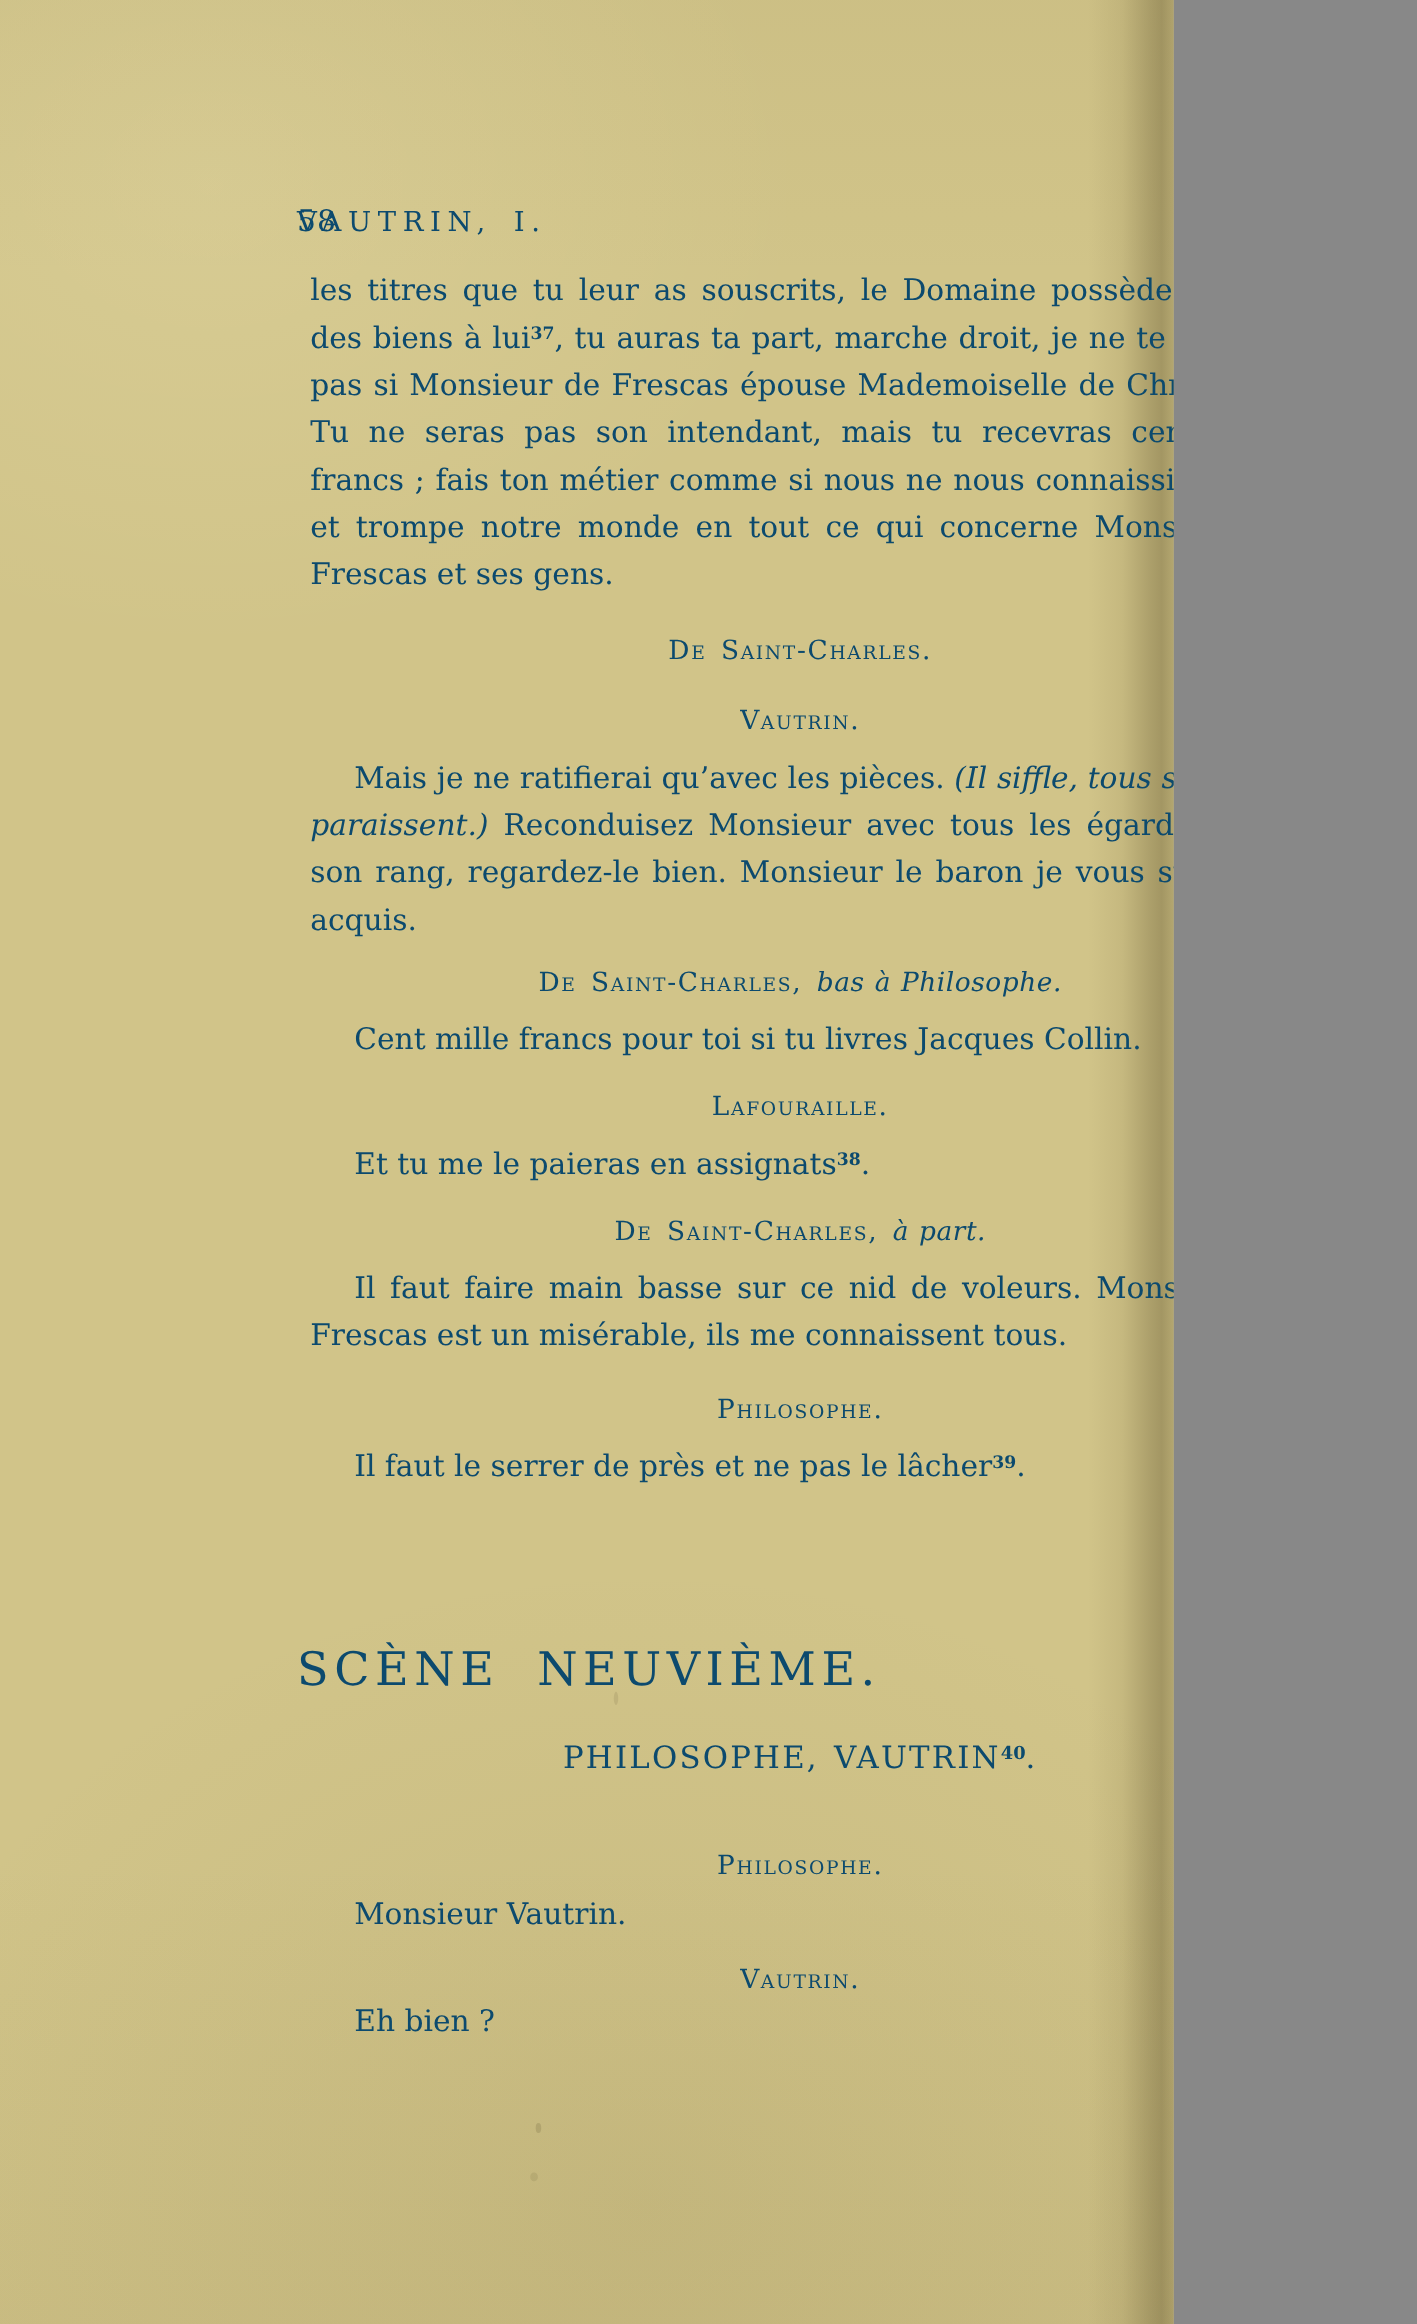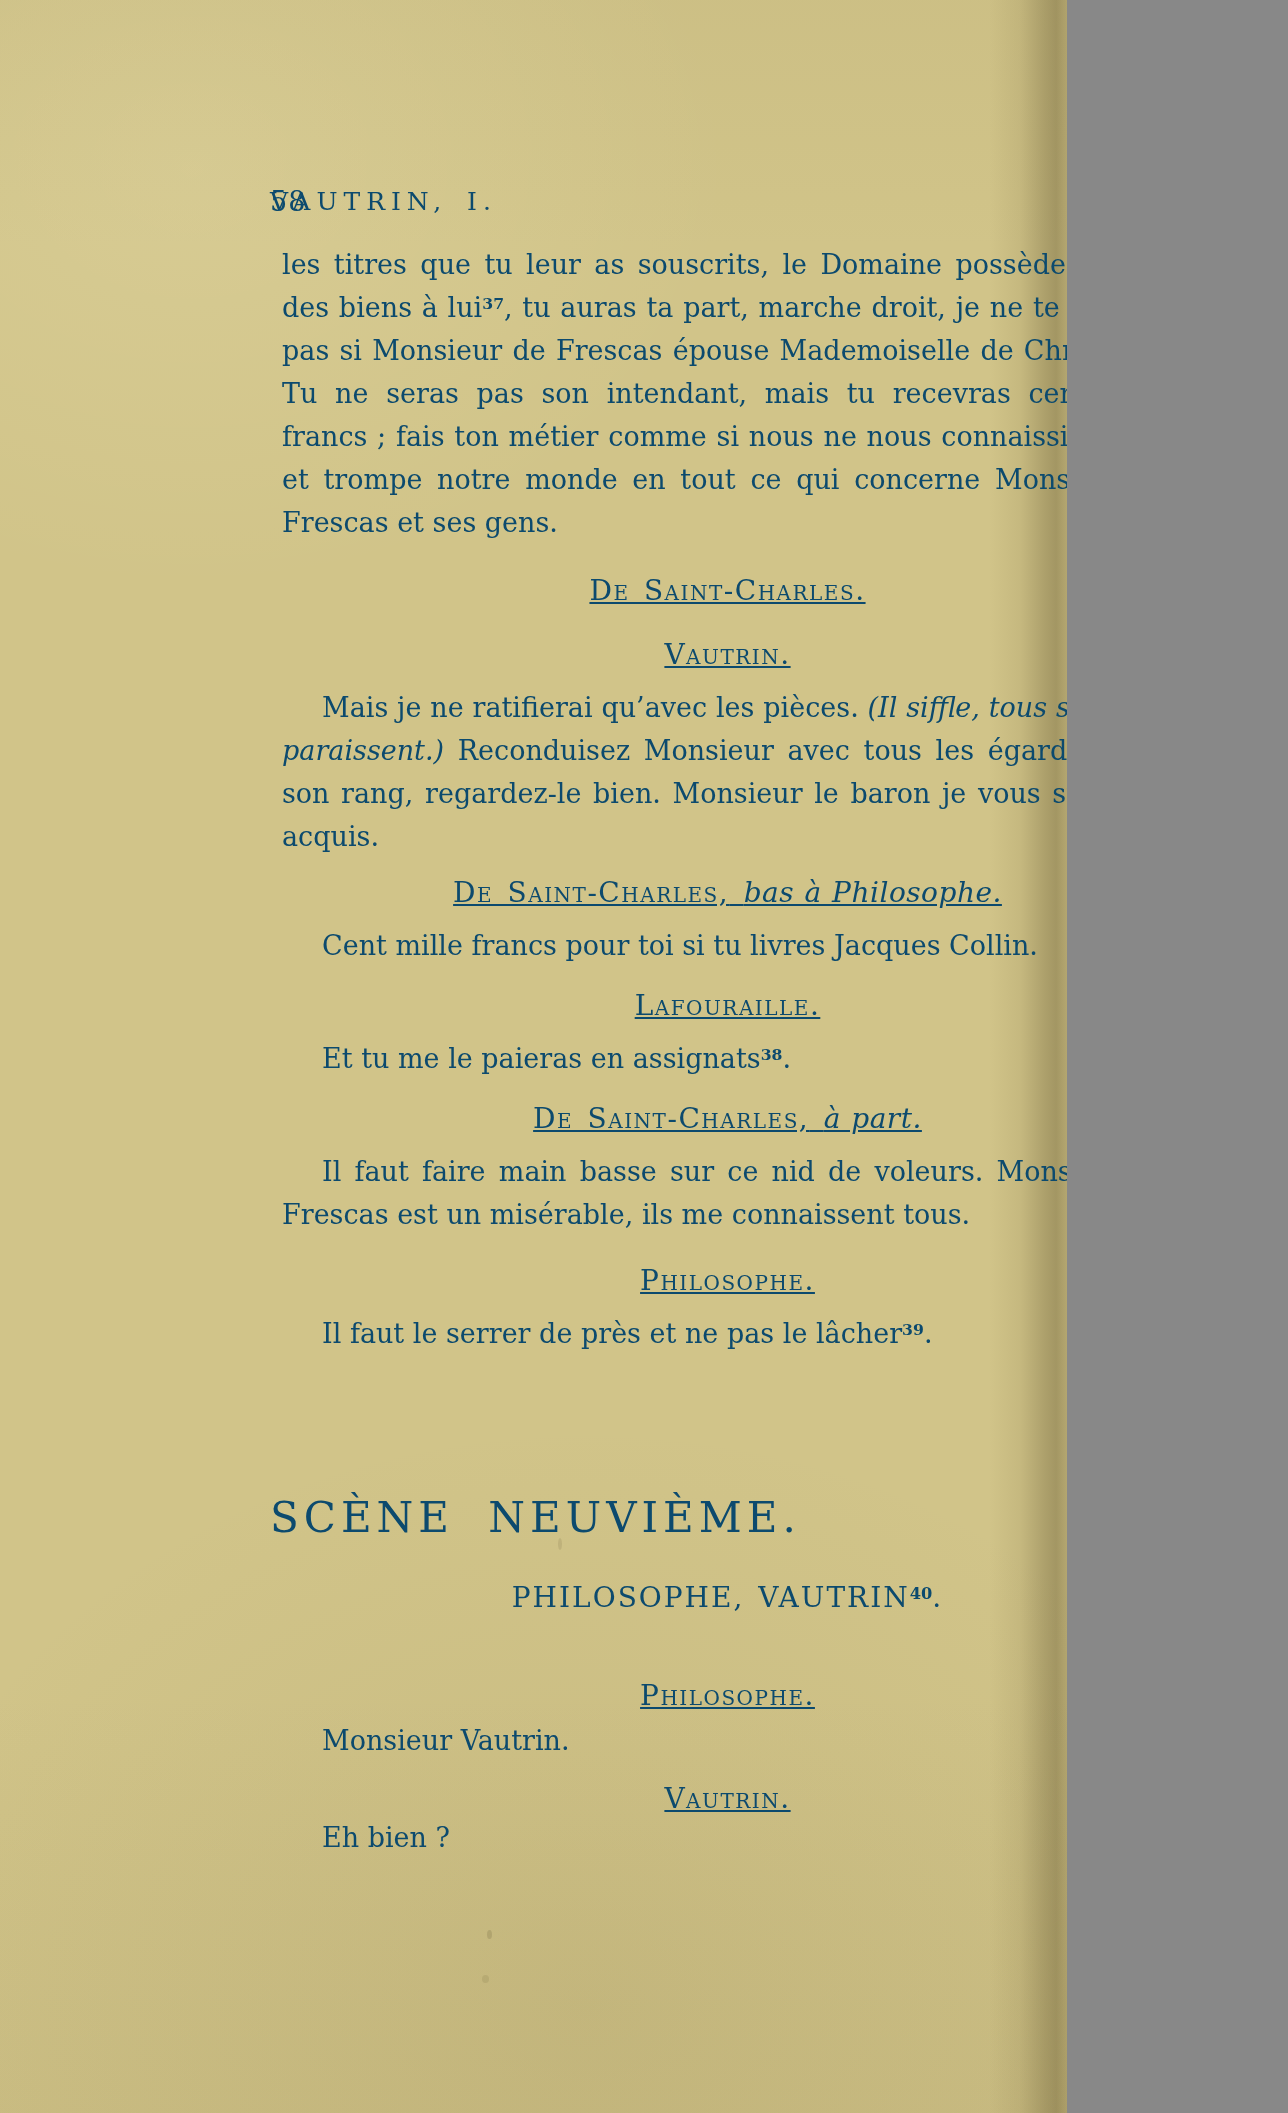--- a/index.html
+++ b/index.html
@@ -40,21 +40,21 @@
   .head-title{
     display:block;text-align:left;
     font-size:25px;letter-spacing:6px;word-spacing:6px;
   }
   .para{margin:12px;text-align:justify;}
   .para.first{margin-top:24px;}
   .indent{text-indent:40px;}
   .speaker{
     text-align:center;
     font-variant:small-caps;
-    font-size:28px;line-height:34px;letter-spacing:1.5px;word-spacing:4px;text-decoration:underline;
+    font-size:24px;line-height:34px;letter-spacing:1.5px;word-spacing:4px;
   }
   .speaker .dir{
     font-variant:normal;font-style:italic;letter-spacing:0.5px;word-spacing:1px;
   }
   sup.note{
     font-size:0.58em;font-weight:bold;vertical-align:0.5em;line-height:0;letter-spacing:0;
   }
   .mt30{margin-top:30px;} .mt28{margin-top:28px;} .mt22{margin-top:22px;}
   .mt18{margin-top:18px;} .mt14{margin-top:14px;} .mt6{margin-top:6px;}
   .mt20{margin-top:20px;} .mt0{margin-top:0;}

